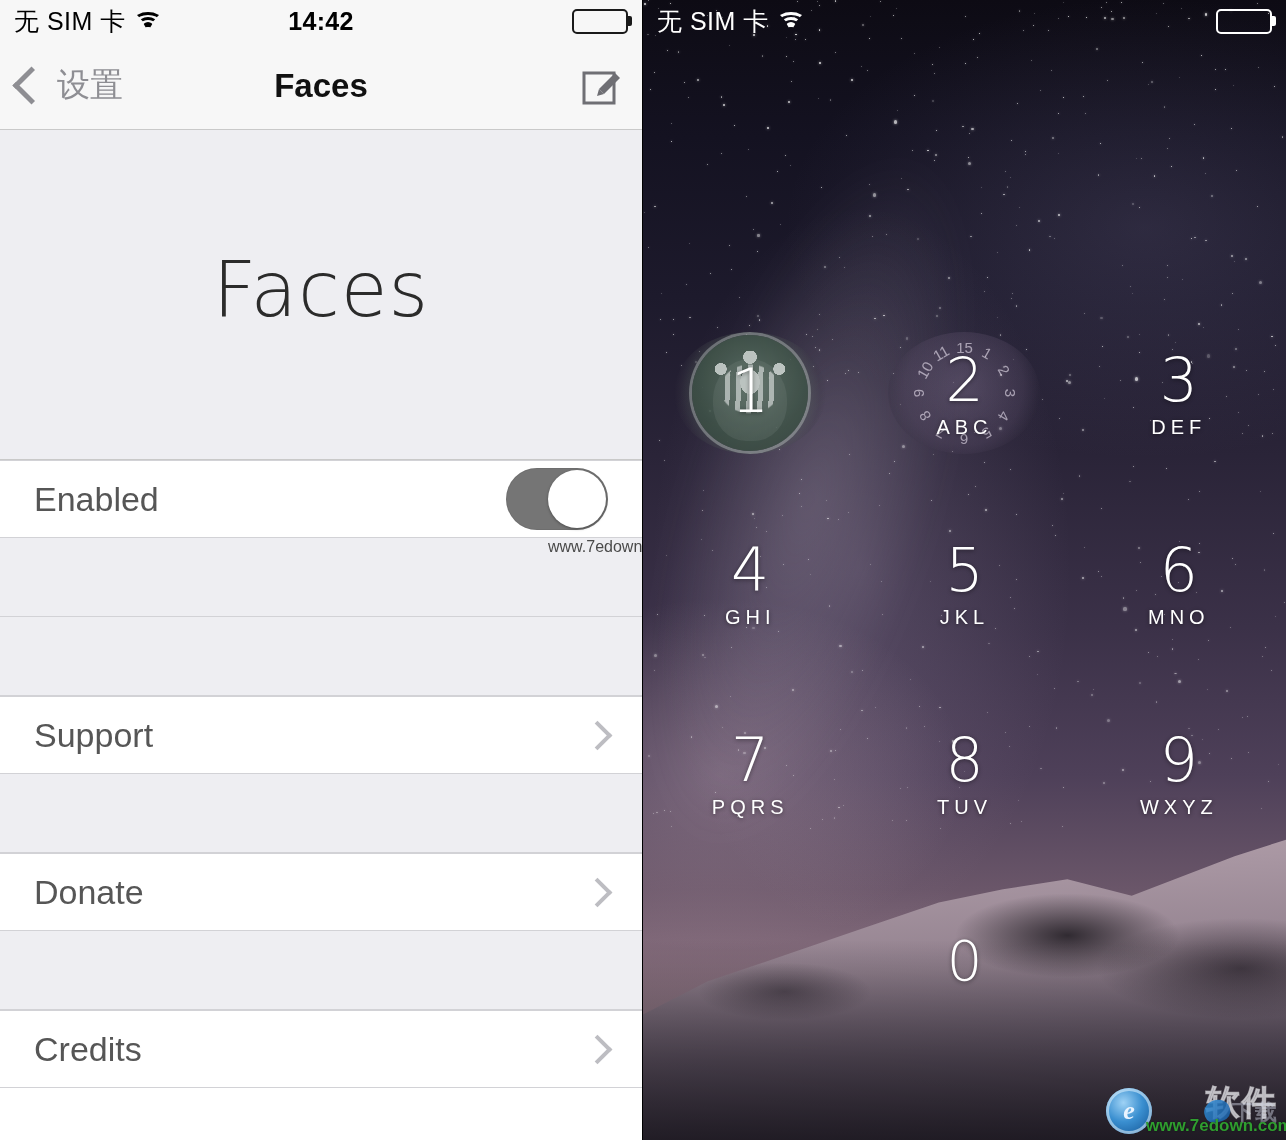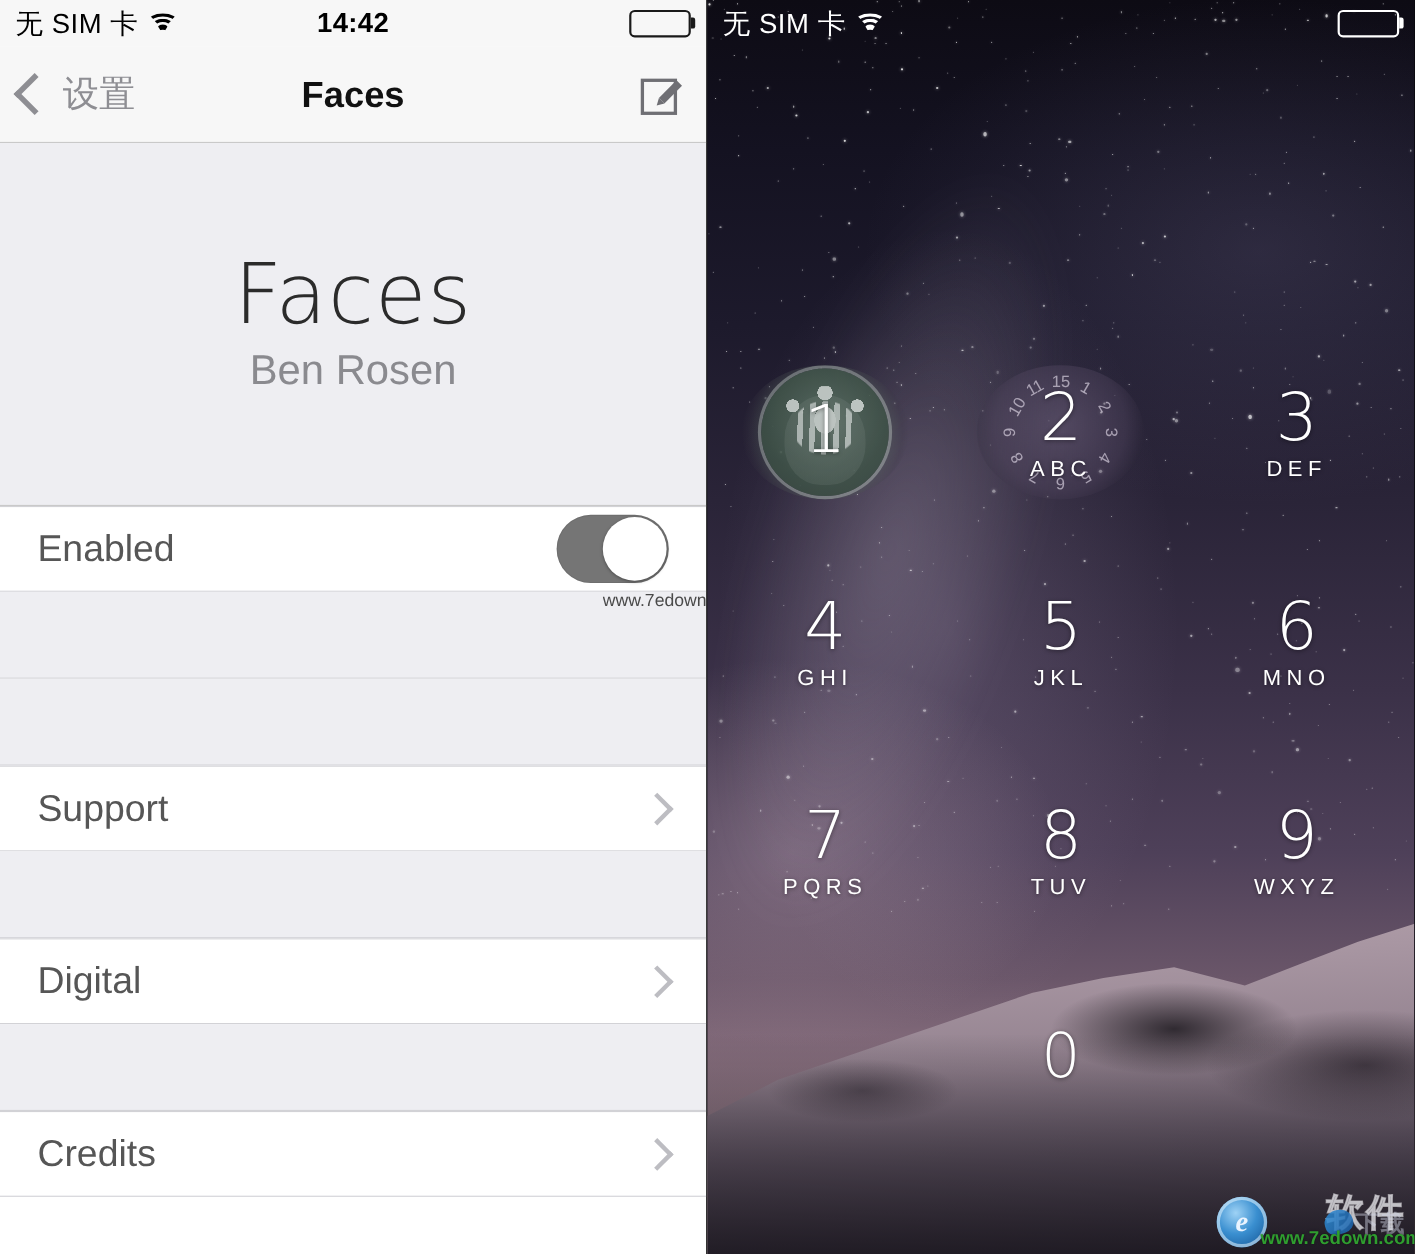--- a/index.html
+++ b/index.html
@@ -314,21 +314,20 @@
         <svg width="46" height="46" viewBox="0 0 46 46">
           <rect x="6" y="10" width="30" height="30" fill="none" stroke="#6f6f74" stroke-width="3"></rect>
           <path d="M21 26 L37 10 L42 15 L26 31 Z" fill="#6f6f74"></path>
           <path d="M21 26 L26 31 L19 33 Z" fill="#6f6f74"></path>
         </svg>
       </div>
     </div>
 
     <div class="hero">
       <div class="hero-title">Faces</div>
-      <div class="hero-sub1">Ben Rosen</div>
     </div>
 
     <div class="row">
       <span class="row-label">Enabled</span>
       <span class="toggle">
           <span class="knob"></span>
         </span>
     </div>
 
     <div class="gap"></div>
@@ -339,21 +338,21 @@
     <div class="row">
       <span class="row-label">Support</span>
       <span class="row-acc">
           <span class="chev-right"></span>
         </span>
     </div>
 
     <div class="gap"></div>
 
     <div class="row">
-      <span class="row-label">Digital</span>
+      <span class="row-label">Donate</span>
       <span class="row-acc">
           <span class="chev-right"></span>
         </span>
     </div>
 
     <div class="gap"></div>
 
     <div class="row">
       <span class="row-label">Credits</span>
       <span class="row-acc">

